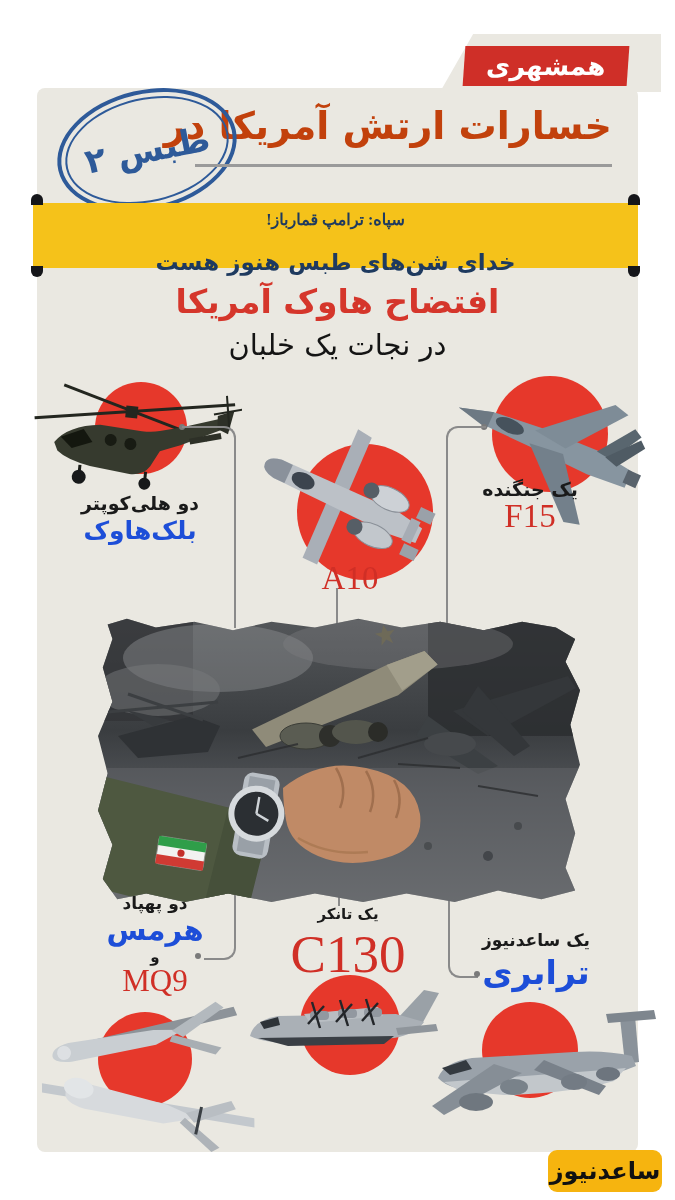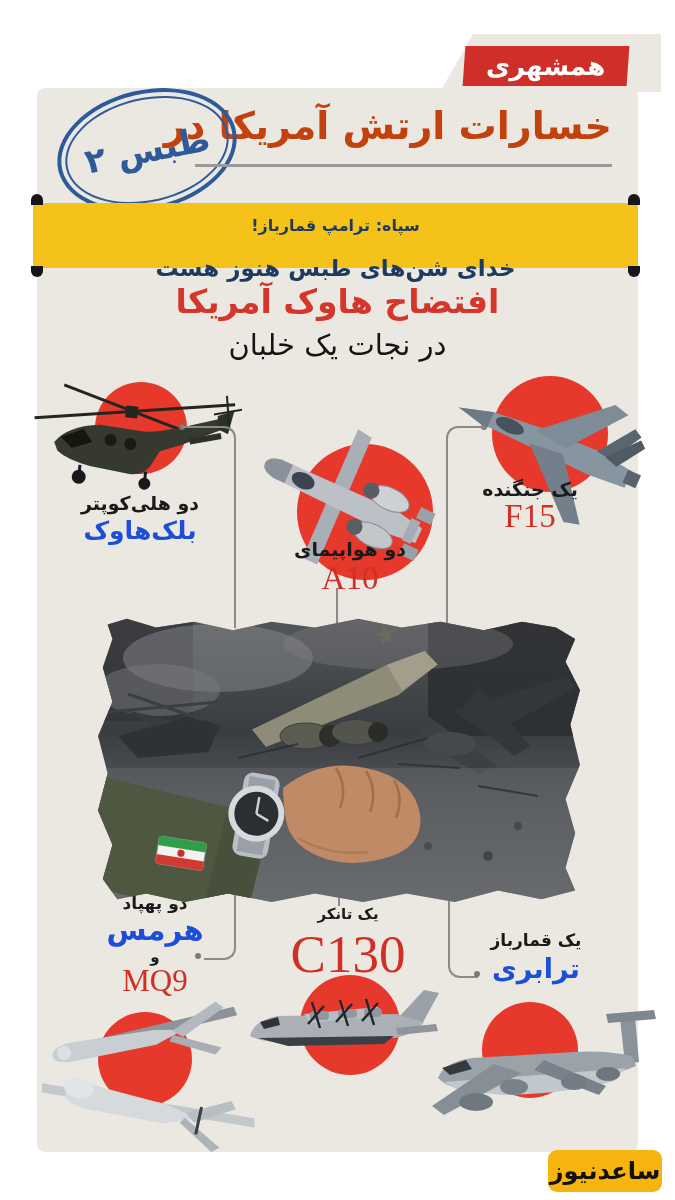--- a/index.html
+++ b/index.html
@@ -21,21 +21,21 @@
   .stamp::before{content:"";position:absolute;inset:4px;border:2px solid #2e5a99;border-radius:50%;}
   .stamp span{color:#2e5a99;font-size:34px;font-weight:bold;transform:rotate(2deg);}
   .underline{left:195px;top:164px;width:417px;height:3px;background:#9a9a9a;}
   
   .banner{left:33px;top:203px;width:605px;height:65px;background:#f5c21a;text-align:center;color:#1e3a5f;}
   .fold{position:absolute;width:12px;height:11px;background:#15161a;}
   .fold.tl{left:-2px;top:-9px;border-radius:7px 7px 0 0;}
   .fold.bl{left:-2px;bottom:-9px;border-radius:0 0 7px 7px;}
   .fold.tr{right:-2px;top:-9px;border-radius:7px 7px 0 0;}
   .fold.br{right:-2px;bottom:-9px;border-radius:0 0 7px 7px;}
-  .banner-l1{font-size:16px;font-weight:bold;padding-top:13px;}
+  .banner-l1{font-size:16px;font-weight:bold;padding-top:7px;font-family:Liberation Serif, serif;}
   .banner-l2{font-size:23px;font-weight:bold;margin-top:20px;}
   
   .headline-red{left:0;top:282px;width:100%;text-align:center;font-size:33px;font-weight:bold;color:#d5362b;}
   .headline-black{left:0;top:328px;width:100%;text-align:center;font-size:29px;font-weight:normal;color:#141414;}
   
   .rcircle{border-radius:50%;background:#e6382b;}
   
   .lbl{text-align:center;white-space:nowrap;}
   .lbl-black{font-size:19px;font-weight:bold;color:#1a1a1a;}
   .lbl-red-fa{font-size:25px;font-weight:bold;color:#1d4ed8;}
@@ -155,21 +155,20 @@
       <path d="M85 68 L148 12 L164 16 L120 72 Z" fill="#7e8c97"></path>
       <path d="M85 82 L148 140 L164 136 L120 78 Z" fill="#73808b"></path>
       <path d="M150 62 L176 26 L185 31 L166 64 Z" fill="#59666f"></path>
       <path d="M160 64 L186 34 L193 40 L174 68 Z" fill="#4f5b64"></path>
       <rect x="186" y="66" width="14" height="14" fill="#59636c"></rect>
     </g>
   </svg>
 
   <div class="abs lbl lbl-black" style="left:60px;top:492px;width:160px;" dir="rtl">دو هلی‌کوپتر</div>
   <div class="abs lbl lbl-red-fa" style="left:60px;top:516px;width:160px;" dir="rtl">بلک‌هاوک</div>
-  <div class="abs lbl lbl-black" style="left:270px;top:538px;width:160px;" dir="rtl">دو هواپیمای</div>
   <div class="abs lbl lbl-red-lat" style="left:270px;top:560px;width:160px;">A10</div>
   <div class="abs lbl lbl-black" style="left:450px;top:478px;width:160px;" dir="rtl">یک جنگنده</div>
   <div class="abs lbl lbl-red-lat" style="left:450px;top:498px;width:160px;">F15</div>
 
   <div class="abs photo">
     <svg width="482" height="286" viewBox="0 0 482 286">
       <rect x="330" y="0" width="152" height="120" fill="#2c2e30" opacity="0.85"></rect>
       <rect x="0" y="0" width="95" height="105" fill="#303234" opacity="0.7"></rect>
       <ellipse cx="120" cy="42" rx="95" ry="34" fill="#8e9092" opacity="0.45"></ellipse>
       <ellipse cx="60" cy="74" rx="62" ry="26" fill="#77797b" opacity="0.5"></ellipse>
@@ -289,20 +288,20 @@
   </svg>
 
   <div class="abs lbl lbl-black" style="left:75px;top:893px;width:160px;font-size:17px;" dir="rtl">دو پهپاد</div>
   <div class="abs lbl lbl-red-fa" style="left:75px;top:913px;width:160px;font-size:29px;" dir="rtl">هرمس</div>
   <div class="abs lbl lbl-black" style="left:75px;top:948px;width:160px;font-size:15px;" dir="rtl">و</div>
   <div class="abs lbl lbl-red-lat" style="left:75px;top:963px;width:160px;font-size:31px;">MQ9</div>
 
   <div class="abs lbl lbl-black" style="left:268px;top:905px;width:160px;font-size:15px;" dir="rtl">یک تانکر</div>
   <div class="abs lbl lbl-red-lat" style="left:268px;top:924px;width:160px;font-size:53px;">C130</div>
 
-  <div class="abs lbl lbl-black" style="left:451px;top:930px;width:170px;font-size:17px;" dir="rtl">یک قمارباز</div>
-  <div class="abs lbl lbl-red-fa" style="left:451px;top:953px;width:170px;font-size:27px;" dir="rtl">ترابری</div>
+  <div class="abs lbl lbl-black" style="left:451px;top:930px;width:170px;font-size:17px;" dir="rtl">یک ساعدنیوز</div>
+  <div class="abs lbl lbl-red-fa" style="left:451px;top:953px;width:170px;font-size:33px;" dir="rtl">ترابری</div>
 
   <div class="abs badge">
     <span dir="rtl">ساعدنیوز</span>
   </div>
 
 </div>
 
 </body></html>

